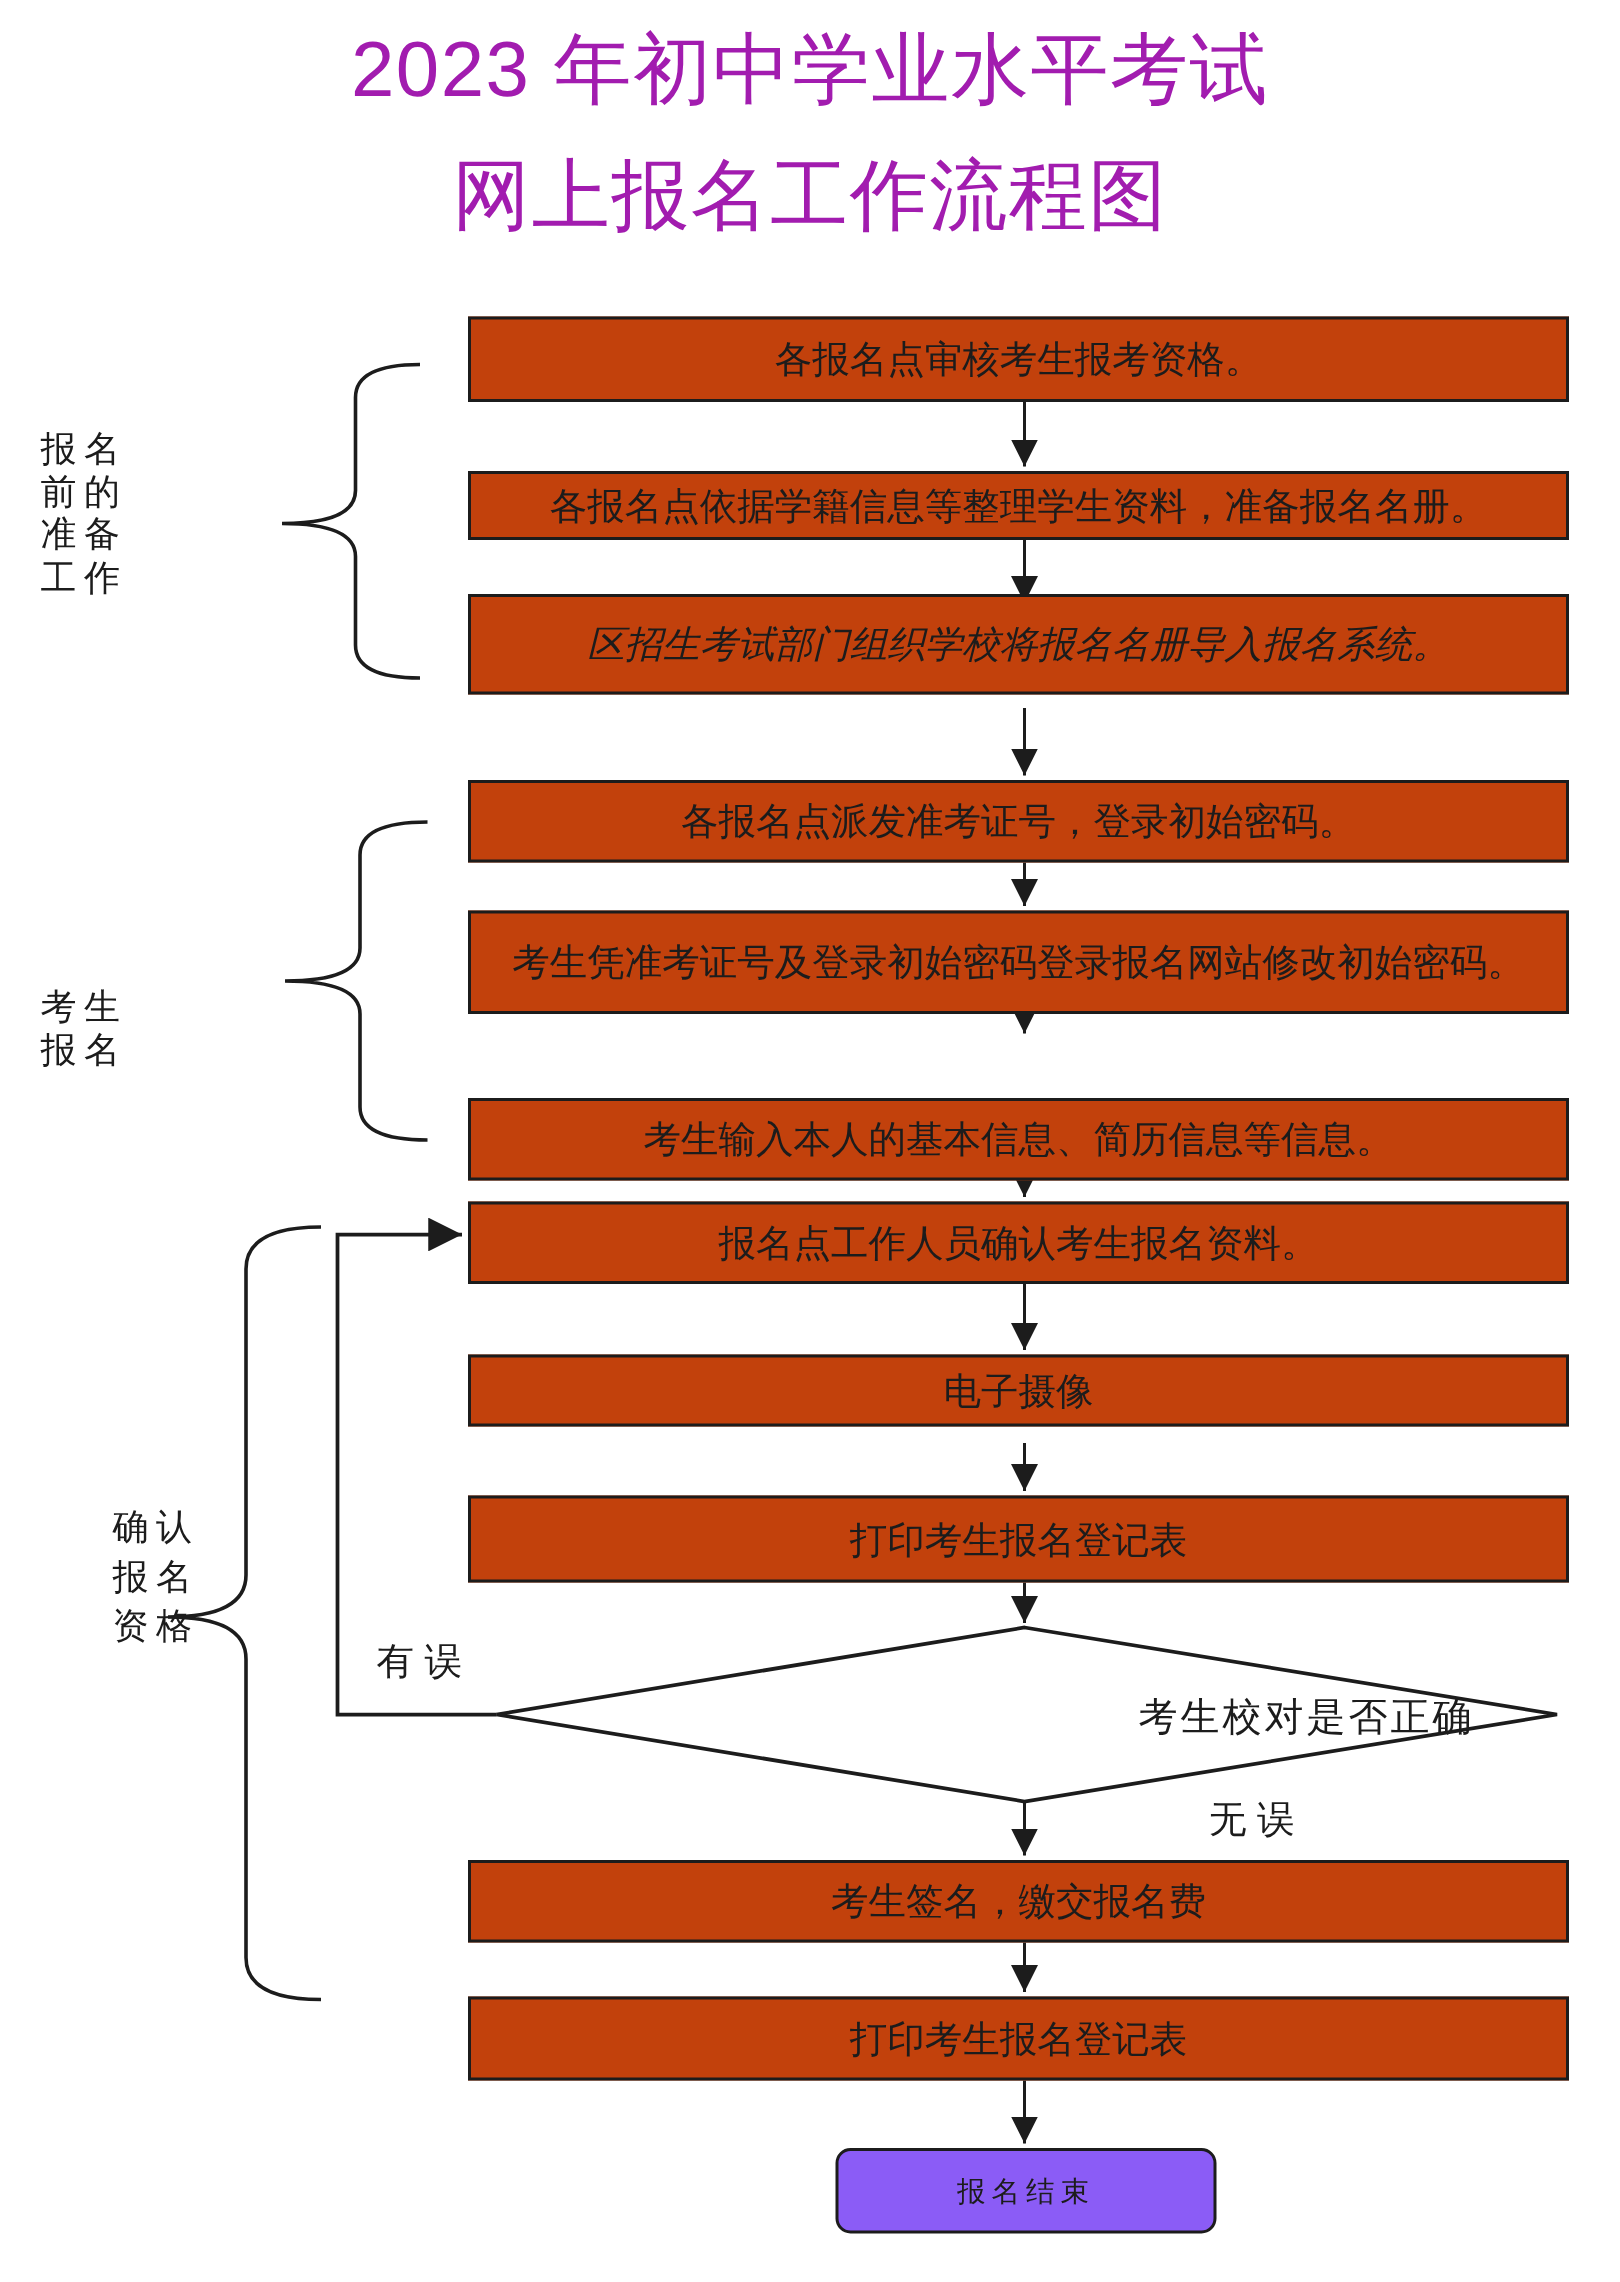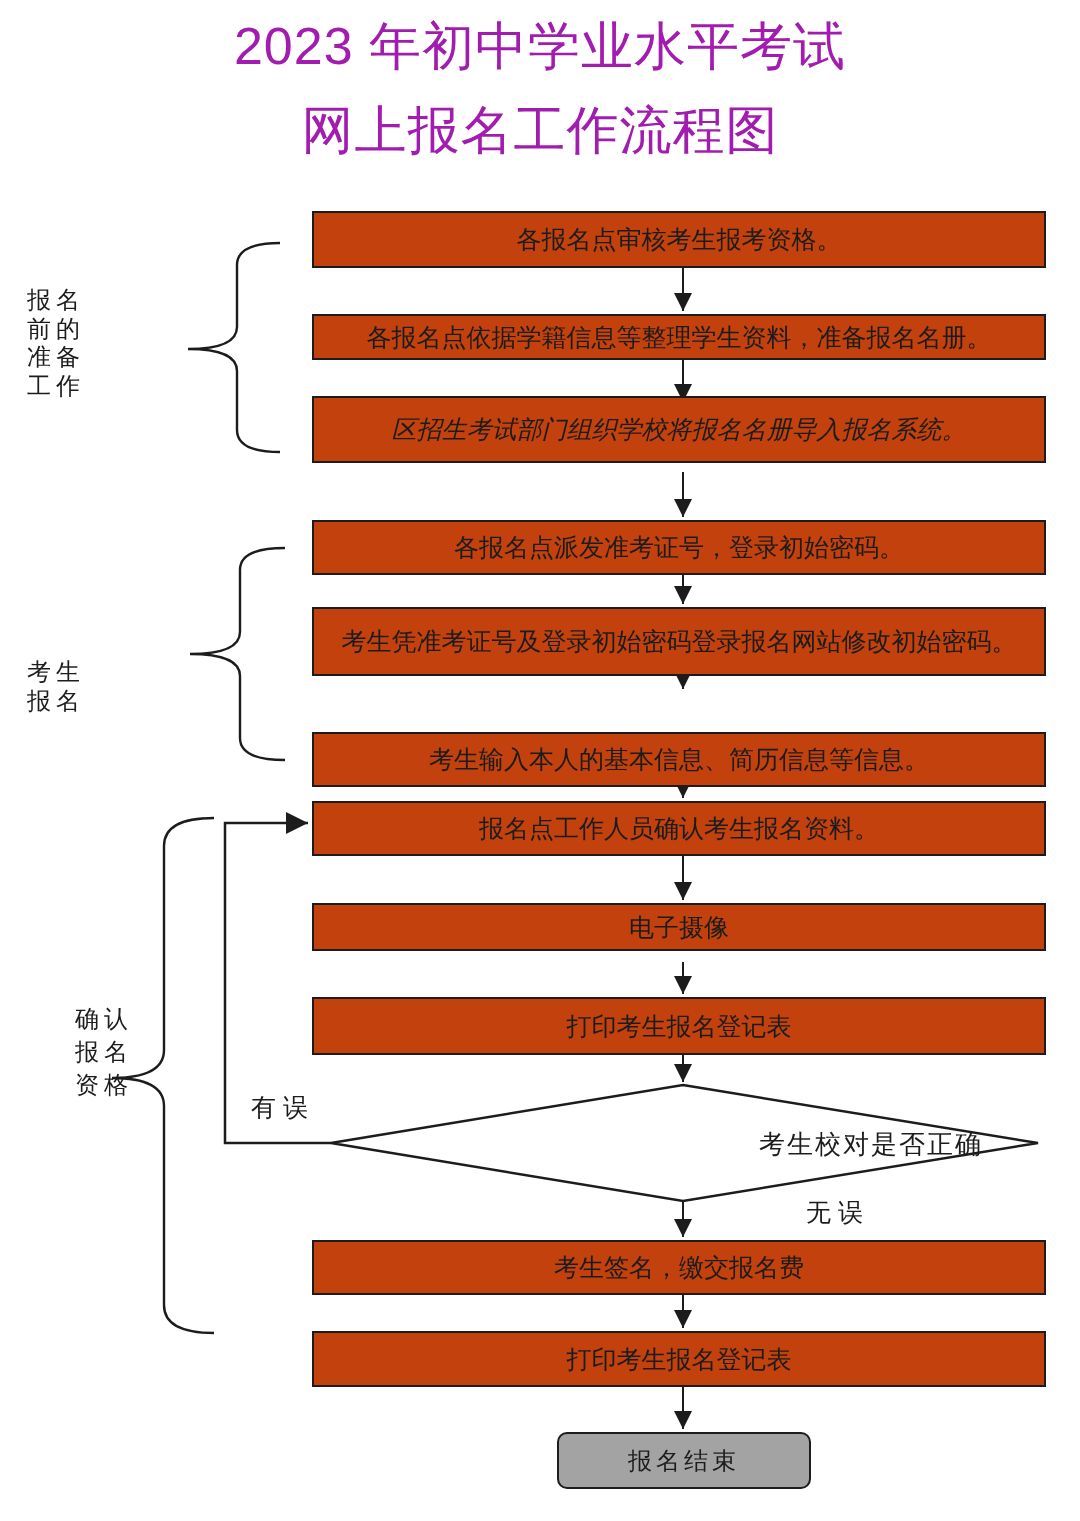--- a/index.html
+++ b/index.html
@@ -16,23 +16,23 @@
   #title1{top:12px;}
   #title2{top:96px;}
   .fbox{
     position:absolute;left:312px;width:734px;
     border:2.5px solid #1c1c1c;background:#c2410c;box-sizing:border-box;
     display:flex;align-items:center;justify-content:center;
     font-size:25px;color:#1c1c1c;white-space:nowrap;
   }
   .terminal{
     position:absolute;left:557px;top:1432px;width:254px;height:57px;
-    border:2.5px solid #1c1c1c;border-radius:10px;background:#a3a3a3;box-sizing:border-box;
+    border:2.5px solid #1c1c1c;border-radius:10px;background:#8b5cf6;box-sizing:border-box;
     display:flex;align-items:center;justify-content:center;
-    font-size:24px;letter-spacing:4px;
+    font-size:19px;letter-spacing:4px;
   }
   .side-label{
     position:absolute;left:27px;font-size:24px;letter-spacing:5px;
     color:#1c1c1c;
   }
   .side-label div{line-height:28.5px;}
   #side3 div{line-height:33px;}
   .edge-label{
     position:absolute;font-size:25px;letter-spacing:7px;color:#1c1c1c;white-space:nowrap;
   }

